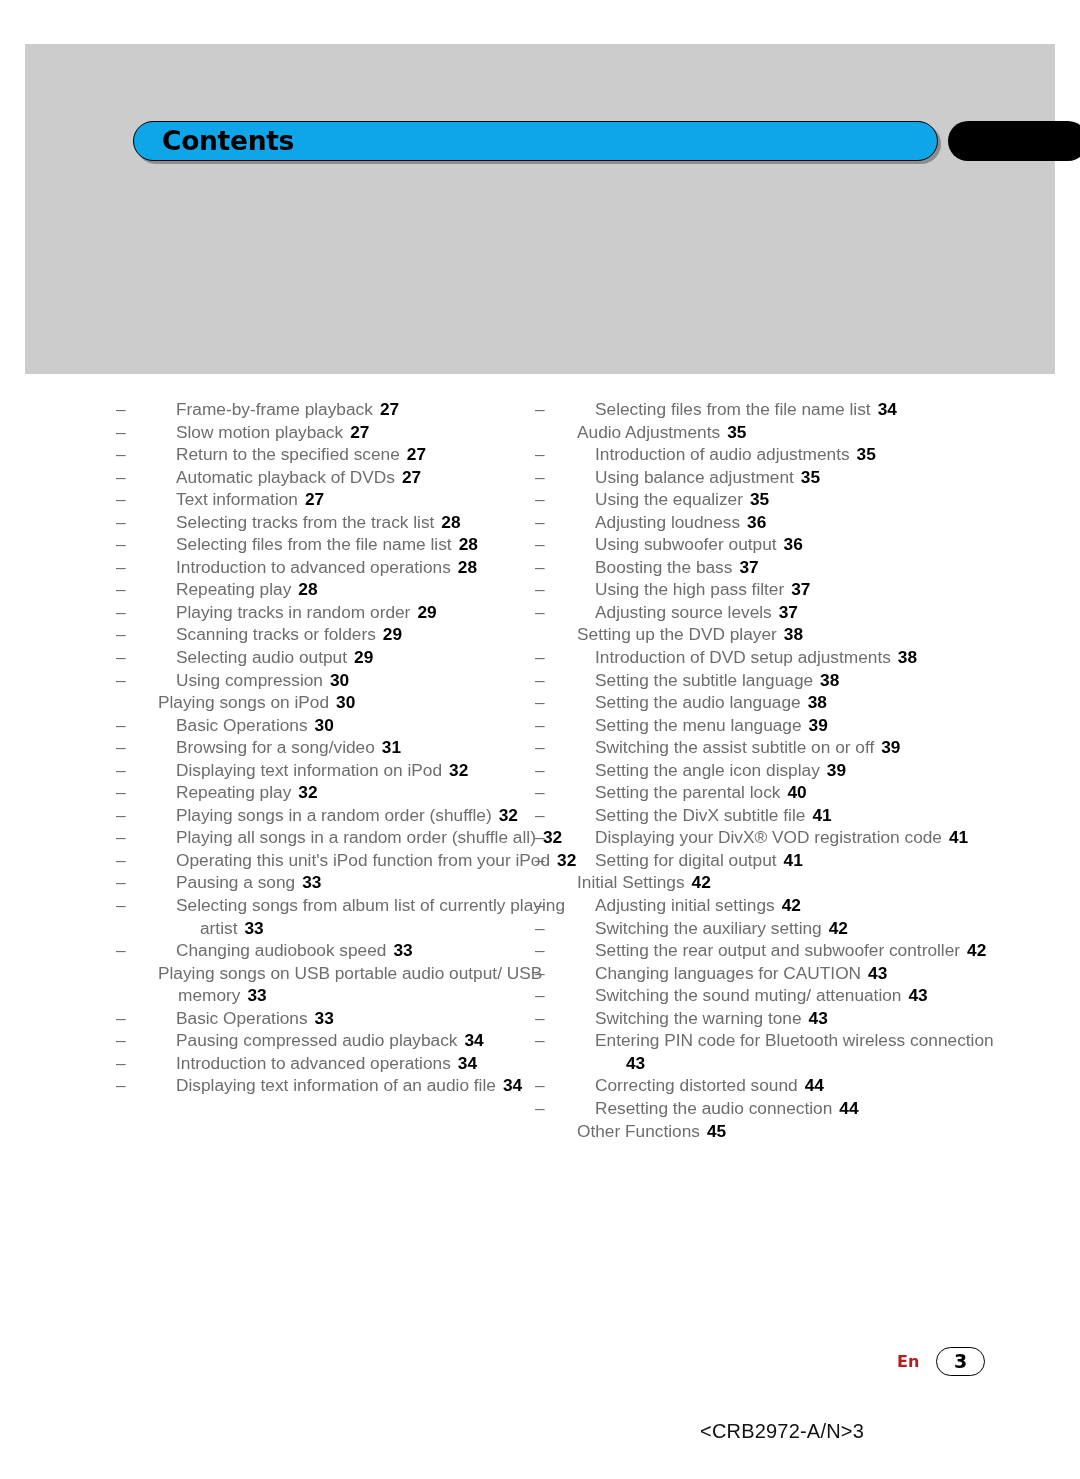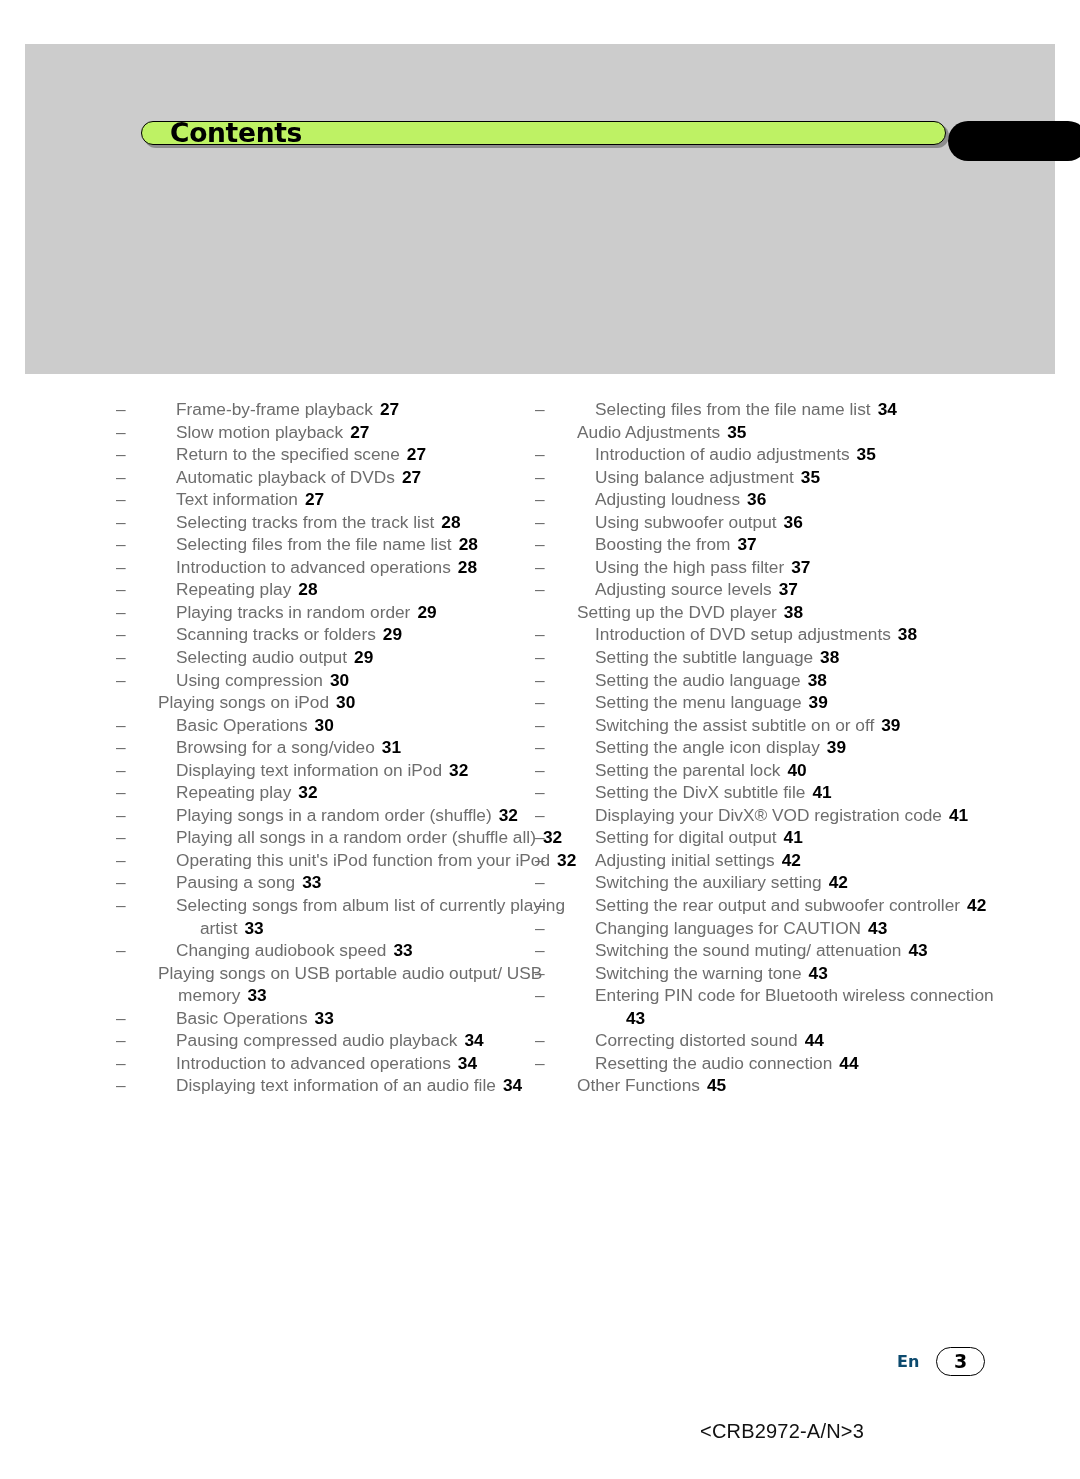--- a/index.html
+++ b/index.html
@@ -33,25 +33,25 @@
     top: 121px;
     width: 140px;
     height: 40px;
     background: #000000;
     border-radius: 20px;
   }
 
   
   #title-pill {
     position: absolute;
-    left: 141px;
+    left: 133px;
     top: 121px;
     width: 805px;
-    height: 24px;
-    background: #bef264;
+    height: 40px;
+    background: #0ea5e9;
     border: 1.6px solid #000000;
     border-radius: 21px;
     box-shadow: 3px 3px 0 rgba(90,90,90,0.55);
     box-sizing: border-box;
   }
   #title-pill .title-text {
     position: absolute;
     left: 28px;
     top: 50%;
     transform: translateY(-52%);
@@ -105,21 +105,21 @@
   }
   .sp { display: inline-block; width: 7px; }
 
   
   #footer-en {
     position: absolute;
     left: 897px;
     top: 1352px;
     font-size: 16px;
     font-weight: bold;
-    color: #0c4a6e;
+    color: #b91c1c;
     font-family: "DejaVu Sans", sans-serif;
   }
   #page-badge {
     position: absolute;
     left: 936px;
     top: 1347px;
     width: 49px;
     height: 29px;
     border: 1.7px solid #000000;
     border-radius: 15px;
@@ -186,36 +186,38 @@
       <div class="entry lvl2"><span class="dash">–</span><span>Basic Operations</span><span class="sp">&nbsp;</span><span class="pg">33</span></div>
       <div class="entry lvl2"><span class="dash">–</span><span>Pausing compressed audio playback</span><span class="sp">&nbsp;</span><span class="pg">34</span></div>
       <div class="entry lvl2"><span class="dash">–</span><span>Introduction to advanced operations</span><span class="sp">&nbsp;</span><span class="pg">34</span></div>
       <div class="entry lvl2"><span class="dash">–</span><span>Displaying text information of an audio file</span><span class="sp">&nbsp;</span><span class="pg">34</span></div>
     </div>
   <div class="toc-col" id="col-right">
       <div class="entry lvl2"><span class="dash">–</span><span>Selecting files from the file name list</span><span class="sp">&nbsp;</span><span class="pg">34</span></div>
       <div class="entry lvl1"><span>Audio Adjustments</span><span class="sp">&nbsp;</span><span class="pg">35</span></div>
       <div class="entry lvl2"><span class="dash">–</span><span>Introduction of audio adjustments</span><span class="sp">&nbsp;</span><span class="pg">35</span></div>
       <div class="entry lvl2"><span class="dash">–</span><span>Using balance adjustment</span><span class="sp">&nbsp;</span><span class="pg">35</span></div>
+      <div class="entry lvl2"><span class="dash">–</span><span>Using the equalizer</span><span class="sp">&nbsp;</span><span class="pg">35</span></div>
       <div class="entry lvl2"><span class="dash">–</span><span>Adjusting loudness</span><span class="sp">&nbsp;</span><span class="pg">36</span></div>
       <div class="entry lvl2"><span class="dash">–</span><span>Using subwoofer output</span><span class="sp">&nbsp;</span><span class="pg">36</span></div>
-      <div class="entry lvl2"><span class="dash">–</span><span>Boosting the from</span><span class="sp">&nbsp;</span><span class="pg">37</span></div>
+      <div class="entry lvl2"><span class="dash">–</span><span>Boosting the bass</span><span class="sp">&nbsp;</span><span class="pg">37</span></div>
       <div class="entry lvl2"><span class="dash">–</span><span>Using the high pass filter</span><span class="sp">&nbsp;</span><span class="pg">37</span></div>
       <div class="entry lvl2"><span class="dash">–</span><span>Adjusting source levels</span><span class="sp">&nbsp;</span><span class="pg">37</span></div>
       <div class="entry lvl1"><span>Setting up the DVD player</span><span class="sp">&nbsp;</span><span class="pg">38</span></div>
       <div class="entry lvl2"><span class="dash">–</span><span>Introduction of DVD setup adjustments</span><span class="sp">&nbsp;</span><span class="pg">38</span></div>
       <div class="entry lvl2"><span class="dash">–</span><span>Setting the subtitle language</span><span class="sp">&nbsp;</span><span class="pg">38</span></div>
       <div class="entry lvl2"><span class="dash">–</span><span>Setting the audio language</span><span class="sp">&nbsp;</span><span class="pg">38</span></div>
       <div class="entry lvl2"><span class="dash">–</span><span>Setting the menu language</span><span class="sp">&nbsp;</span><span class="pg">39</span></div>
       <div class="entry lvl2"><span class="dash">–</span><span>Switching the assist subtitle on or off</span><span class="sp">&nbsp;</span><span class="pg">39</span></div>
       <div class="entry lvl2"><span class="dash">–</span><span>Setting the angle icon display</span><span class="sp">&nbsp;</span><span class="pg">39</span></div>
       <div class="entry lvl2"><span class="dash">–</span><span>Setting the parental lock</span><span class="sp">&nbsp;</span><span class="pg">40</span></div>
       <div class="entry lvl2"><span class="dash">–</span><span>Setting the DivX subtitle file</span><span class="sp">&nbsp;</span><span class="pg">41</span></div>
       <div class="entry lvl2"><span class="dash">–</span><span>Displaying your DivX® VOD registration code</span><span class="sp">&nbsp;</span><span class="pg">41</span></div>
       <div class="entry lvl2"><span class="dash">–</span><span>Setting for digital output</span><span class="sp">&nbsp;</span><span class="pg">41</span></div>
+      <div class="entry lvl1"><span>Initial Settings</span><span class="sp">&nbsp;</span><span class="pg">42</span></div>
       <div class="entry lvl2"><span class="dash">–</span><span>Adjusting initial settings</span><span class="sp">&nbsp;</span><span class="pg">42</span></div>
       <div class="entry lvl2"><span class="dash">–</span><span>Switching the auxiliary setting</span><span class="sp">&nbsp;</span><span class="pg">42</span></div>
       <div class="entry lvl2"><span class="dash">–</span><span>Setting the rear output and subwoofer controller</span><span class="sp">&nbsp;</span><span class="pg">42</span></div>
       <div class="entry lvl2"><span class="dash">–</span><span>Changing languages for CAUTION</span><span class="sp">&nbsp;</span><span class="pg">43</span></div>
       <div class="entry lvl2"><span class="dash">–</span><span>Switching the sound muting/ attenuation</span><span class="sp">&nbsp;</span><span class="pg">43</span></div>
       <div class="entry lvl2"><span class="dash">–</span><span>Switching the warning tone</span><span class="sp">&nbsp;</span><span class="pg">43</span></div>
       <div class="entry lvl2"><span class="dash">–</span><span>Entering PIN code for Bluetooth wireless connection</span><span class="sp">&nbsp;</span><span class="pg">43</span></div>
       <div class="entry lvl2"><span class="dash">–</span><span>Correcting distorted sound</span><span class="sp">&nbsp;</span><span class="pg">44</span></div>
       <div class="entry lvl2"><span class="dash">–</span><span>Resetting the audio connection</span><span class="sp">&nbsp;</span><span class="pg">44</span></div>
       <div class="entry lvl1"><span>Other Functions</span><span class="sp">&nbsp;</span><span class="pg">45</span></div>

